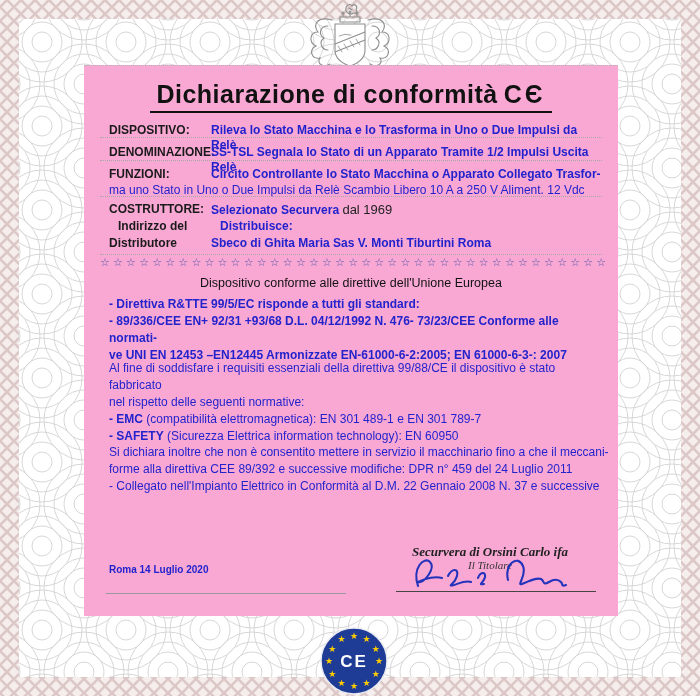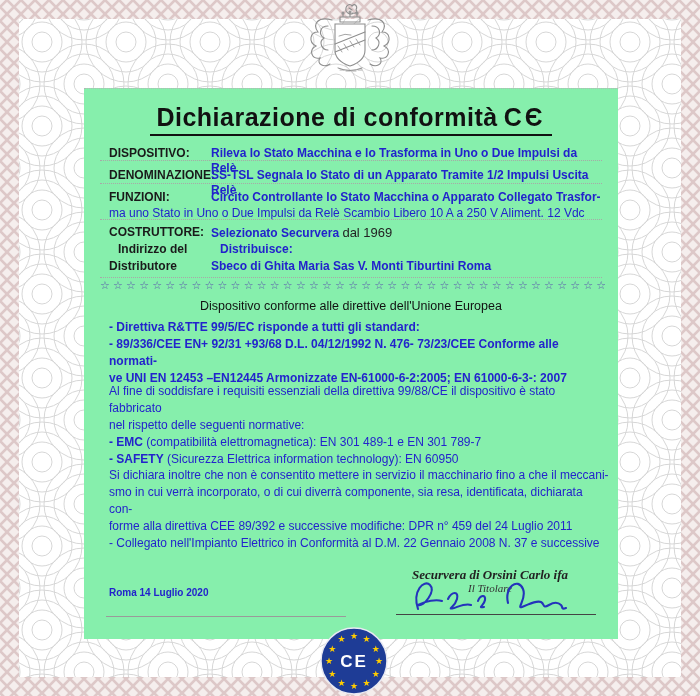--- a/index.html
+++ b/index.html
@@ -1,19 +1,19 @@
 <!DOCTYPE html>
 <html><head>
 <meta charset="utf-8">
 <style>
   html,body{margin:0;padding:0;}
   body{font-family:"Liberation Sans", sans-serif; background:#ffffff;}
   .page{position:relative;width:700px;height:696px;overflow:hidden;background:#fff;}
   .bg-svg{position:absolute;left:0;top:0;}
-  .sheet{position:absolute;left:84px;top:88px;width:534px;height:550px;background:#86efac;border-top:1px dotted #b5b5b5;}
+  .sheet{position:absolute;left:84px;top:65px;width:534px;height:550px;background:#f9a8d4;border-top:1px dotted #b5b5b5;}
   .crest{position:absolute;left:288px;top:2px;width:124px;height:76px;}
   .title-wrap{position:absolute;left:0;top:14px;width:534px;text-align:center;}
   .title{display:inline-block;font-size:25px;font-weight:bold;color:#111;border-bottom:2px solid #111;padding:0 6px 2px 6px;letter-spacing:0.5px;}
   .ce-mark{font-weight:bold;letter-spacing:3px;padding-left:6px;}
   .dotline{position:absolute;left:16px;width:502px;border-top:1px dotted #a8a8a8;height:0;}
   .row{position:absolute;left:25px;width:492px;display:flex;font-size:12px;line-height:15px;}
   .lbl{width:102px;flex:none;font-weight:bold;color:#1a1a1a;}
   .val{color:#2222cc;font-weight:bold;}
   .fullline{position:absolute;left:25px;width:500px;font-size:12px;line-height:15px;color:#2222cc;font-weight:normal;}
   .note{color:#222;font-weight:normal;font-size:13px;}
@@ -154,21 +154,20 @@
 
     <div class="para" style="top:294px;">
       <div>Al fine di soddisfare i requisiti essenziali della direttiva 99/88/CE il dispositivo è stato fabbricato</div>
       <div>nel rispetto delle seguenti normative:</div>
       <div><span class="b">- EMC</span><span> (compatibilità elettromagnetica): EN 301 489-1 e EN 301 789-7</span></div>
       <div><span class="b">- SAFETY</span><span> (Sicurezza Elettrica information technology): EN 60950</span></div>
     </div>
 
     <div class="para" style="top:378px;">
       <div>Si dichiara inoltre che non è consentito mettere in servizio il macchinario fino a che il meccani-</div>
-      <div>smo in cui verrà incorporato, o di cui diverrà componente, sia resa, identificata, dichiarata con-</div>
       <div>forme alla direttiva CEE 89/392 e successive modifiche: DPR n° 459 del 24 Luglio 2011</div>
       <div>- Collegato nell'Impianto Elettrico in Conformità al D.M. 22 Gennaio 2008 N. 37 e successive</div>
     </div>
 
     <div class="date-place">Roma 14 Luglio 2020</div>
     <div class="date-line"></div>
 
     <div class="sig-company">Securvera di Orsini Carlo ifa</div>
     <div class="sig-role">Il Titolare</div>
     <svg class="sig-svg" width="185" height="42" viewBox="0 0 185 42">

